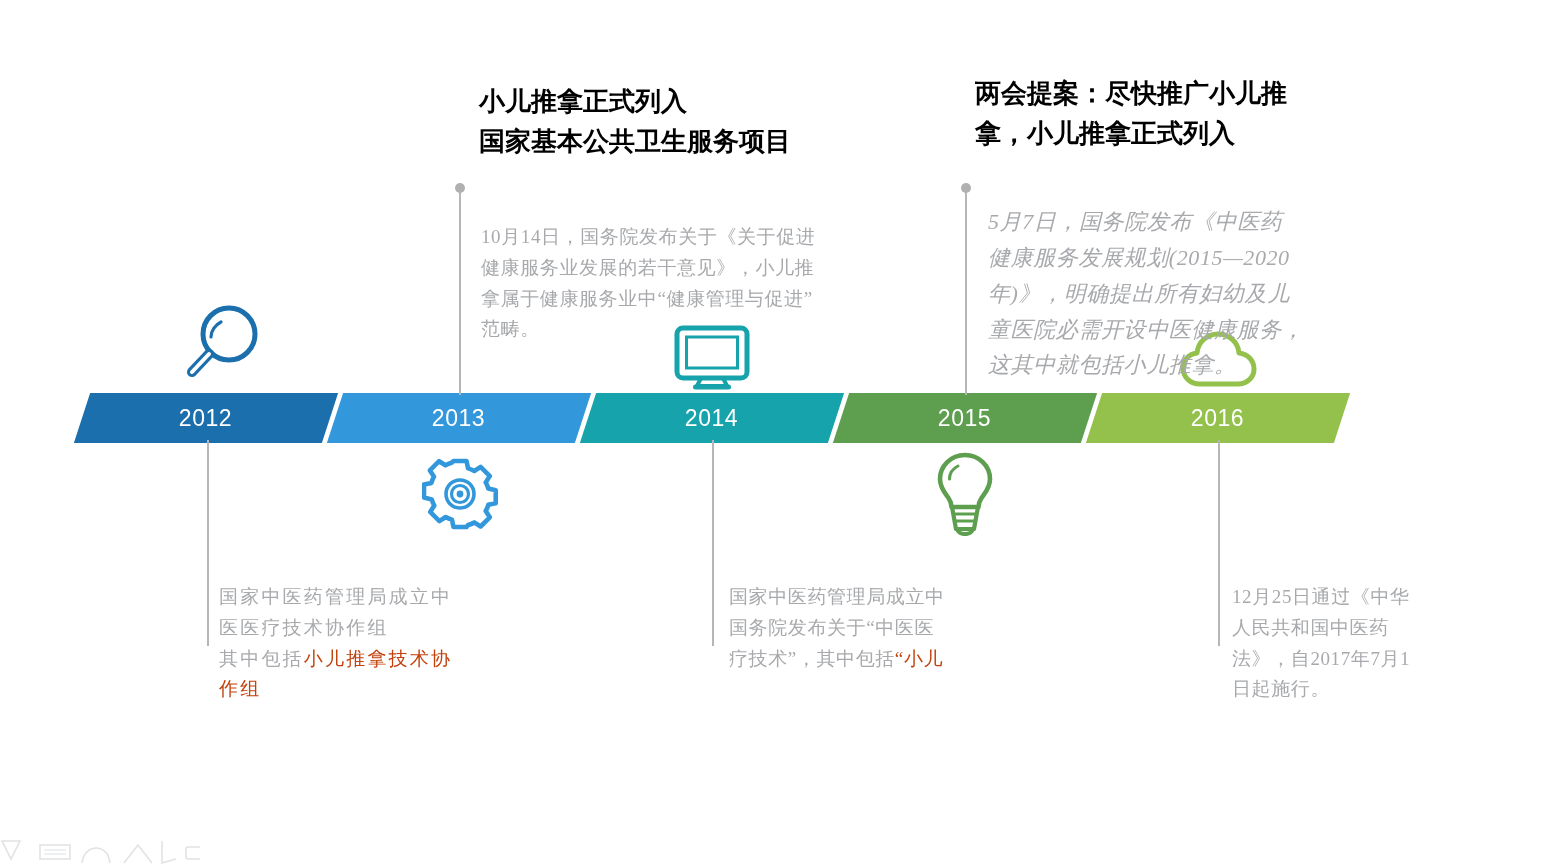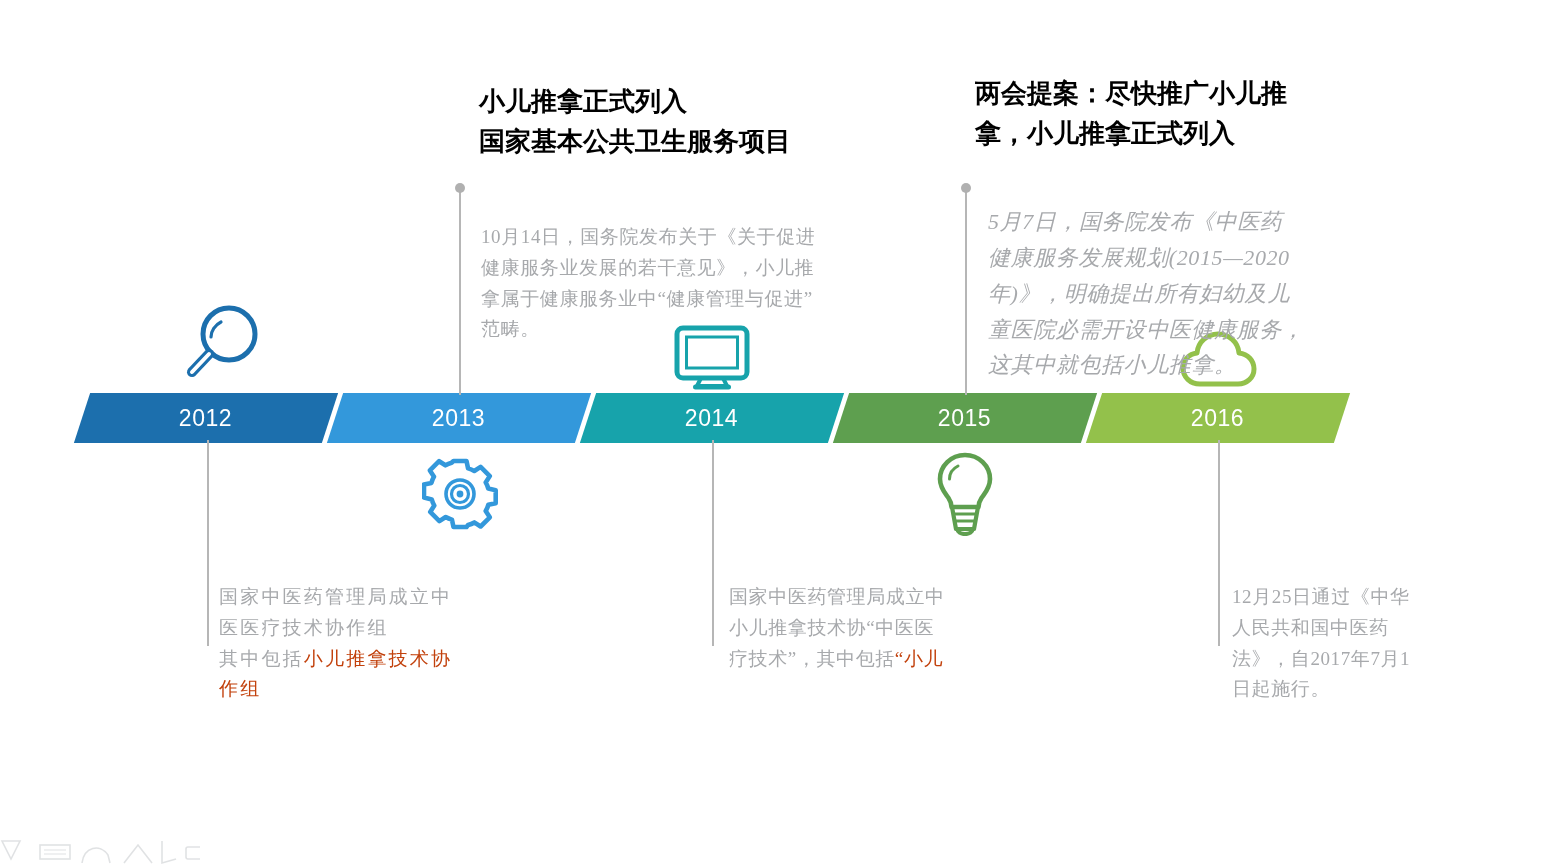--- a/index.html
+++ b/index.html
@@ -172,21 +172,21 @@
   </div>
   <div class="para" style="left:481px; top:198px; width:455px;margin-top:24px;">
     <div>10月14日，国务院发布关于《关于促进</div>
     <div>健康服务业发展的若干意见》，小儿推</div>
     <div>拿属于健康服务业中“健康管理与促进”</div>
     <div>范畴。</div>
   </div>
 
   <div class="para" style="left:729px; top:582px; width:320px;">
     <div>国家中医药管理局成立中</div>
-    <div>小儿推拿技术协“中医医</div>
+    <div>国务院发布关于“中医医</div>
     <div>
       <span>疗技术”，其中包括</span><b>“小儿</b>
     </div>
   </div>
 
   <div class="headline" style="left:975px; top:74px; width:420px;">
     <div>两会提案：尽快推广小儿推</div>
     <div>拿，小儿推拿正式列入</div>
   </div>
   <div class="para" style="left:988px; top:204px; width:380px; font-size:22px; line-height:1.63;font-style:italic;">

